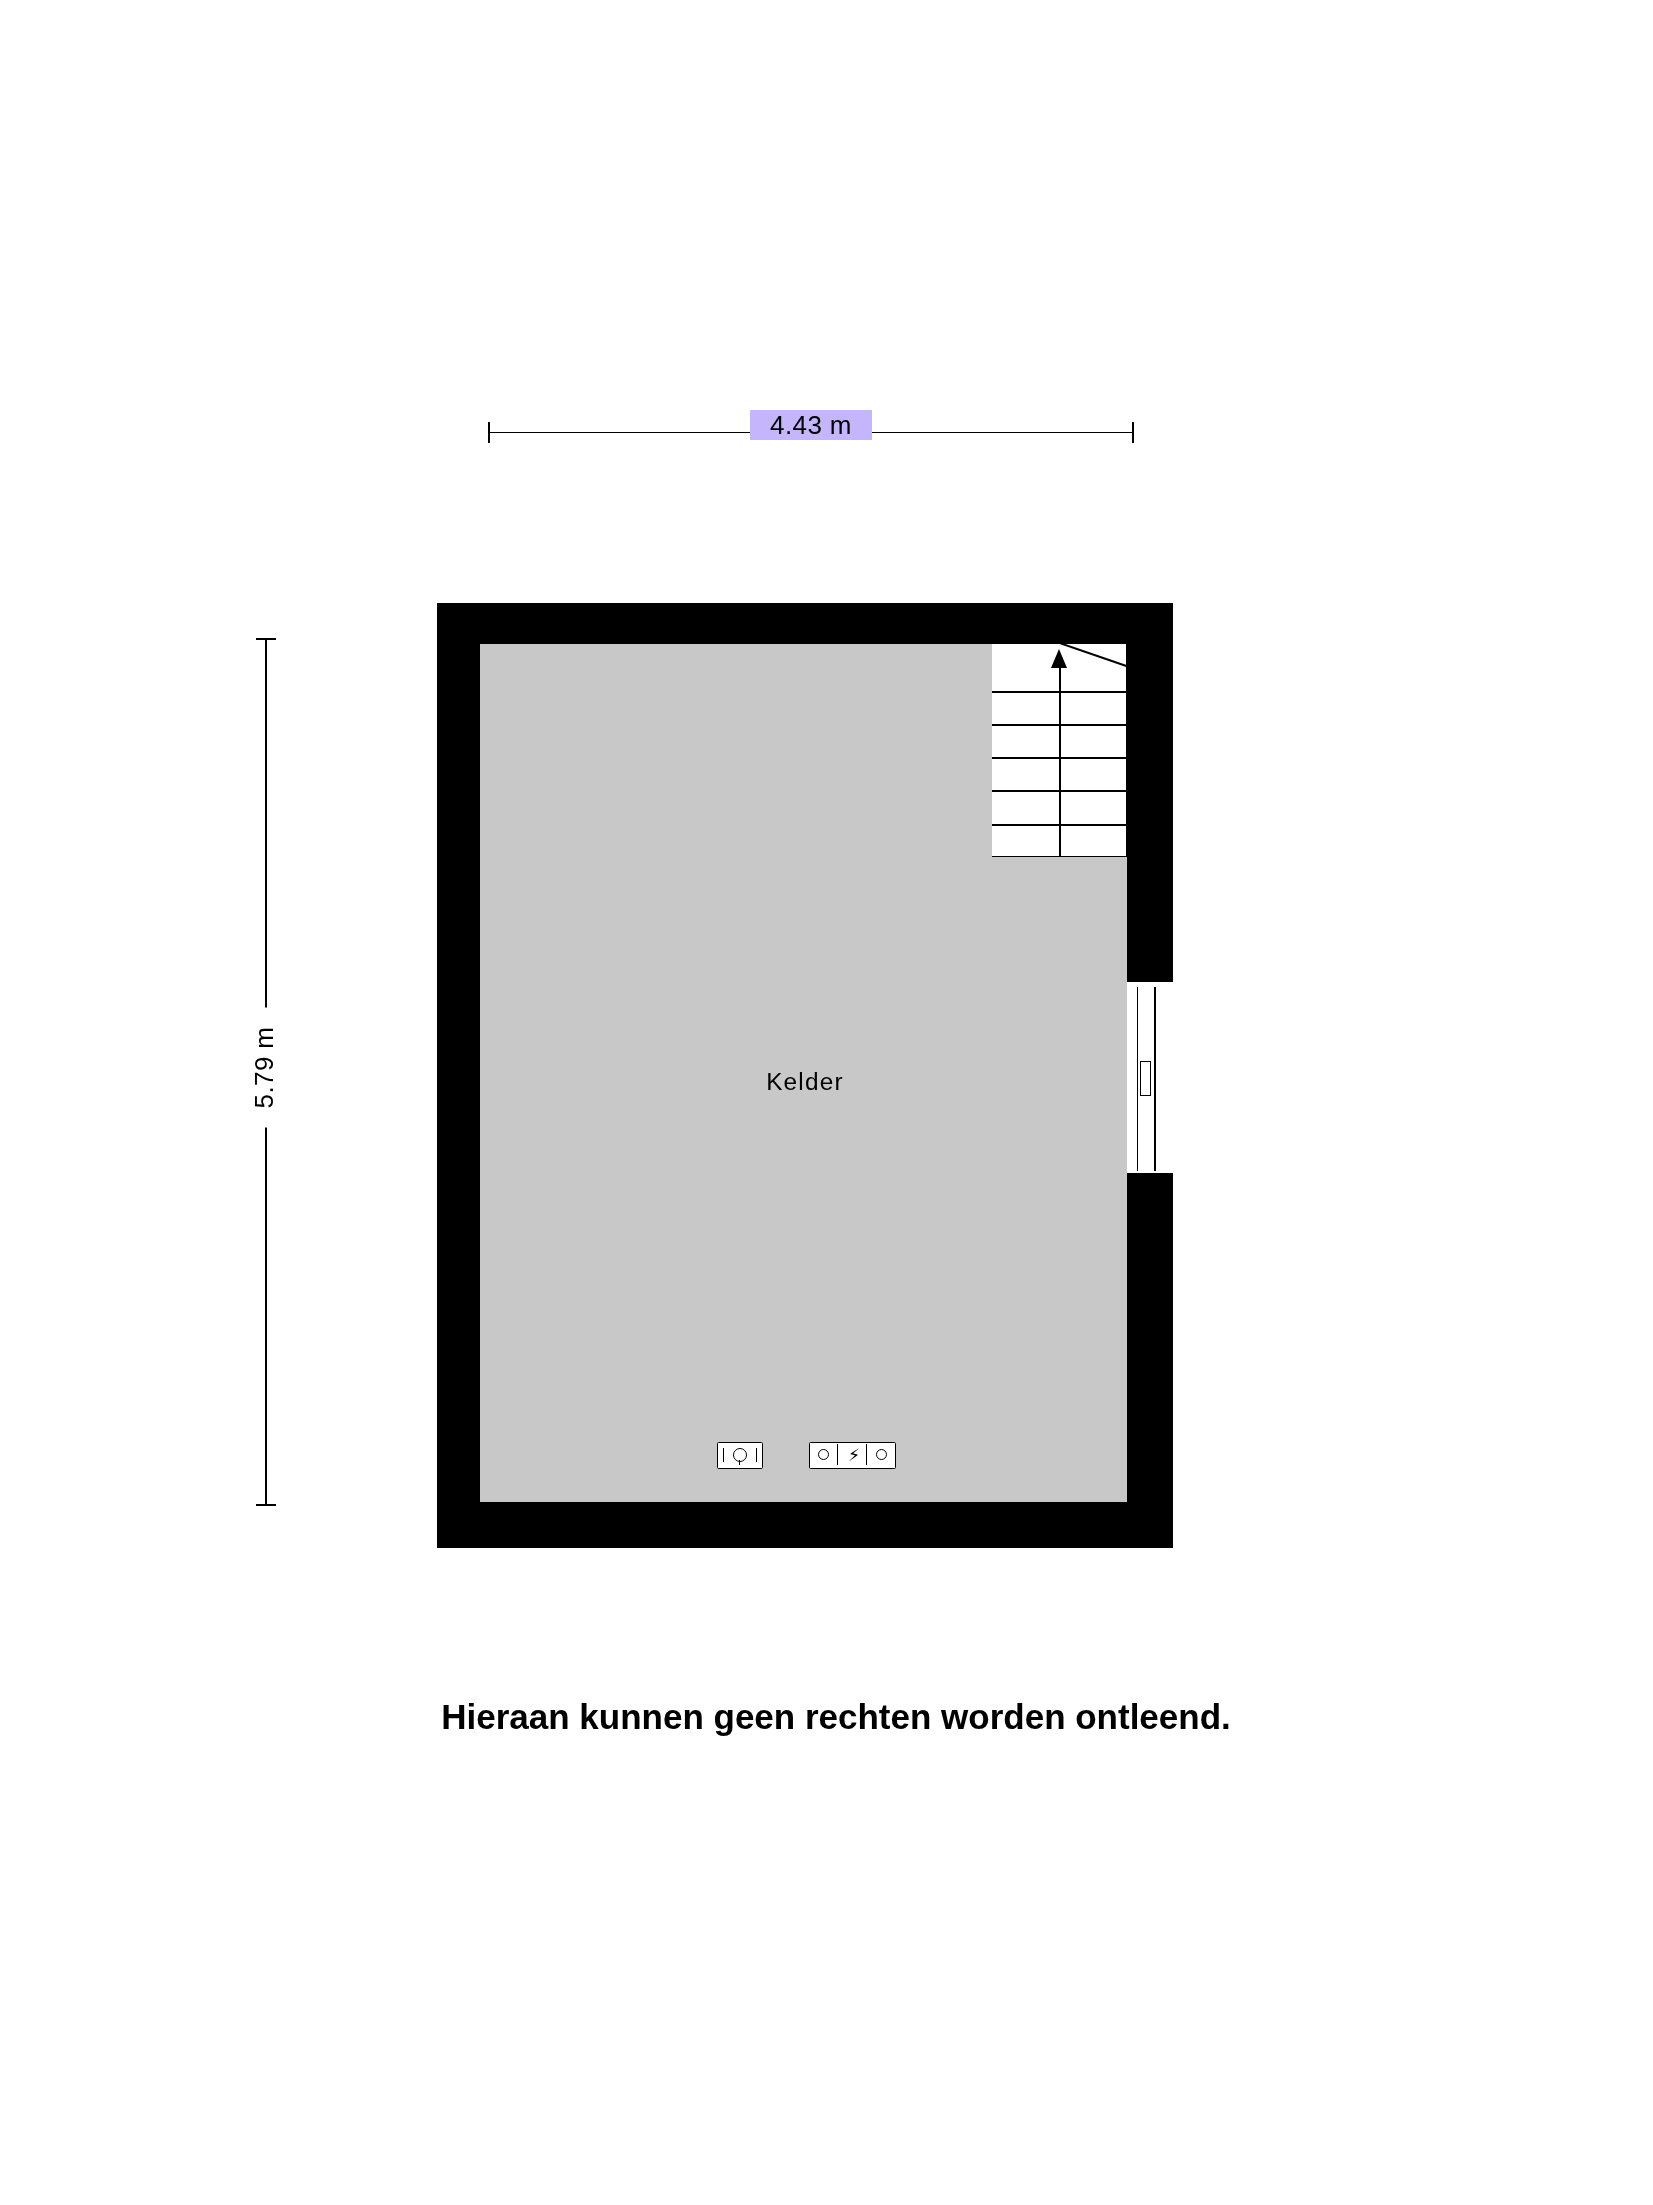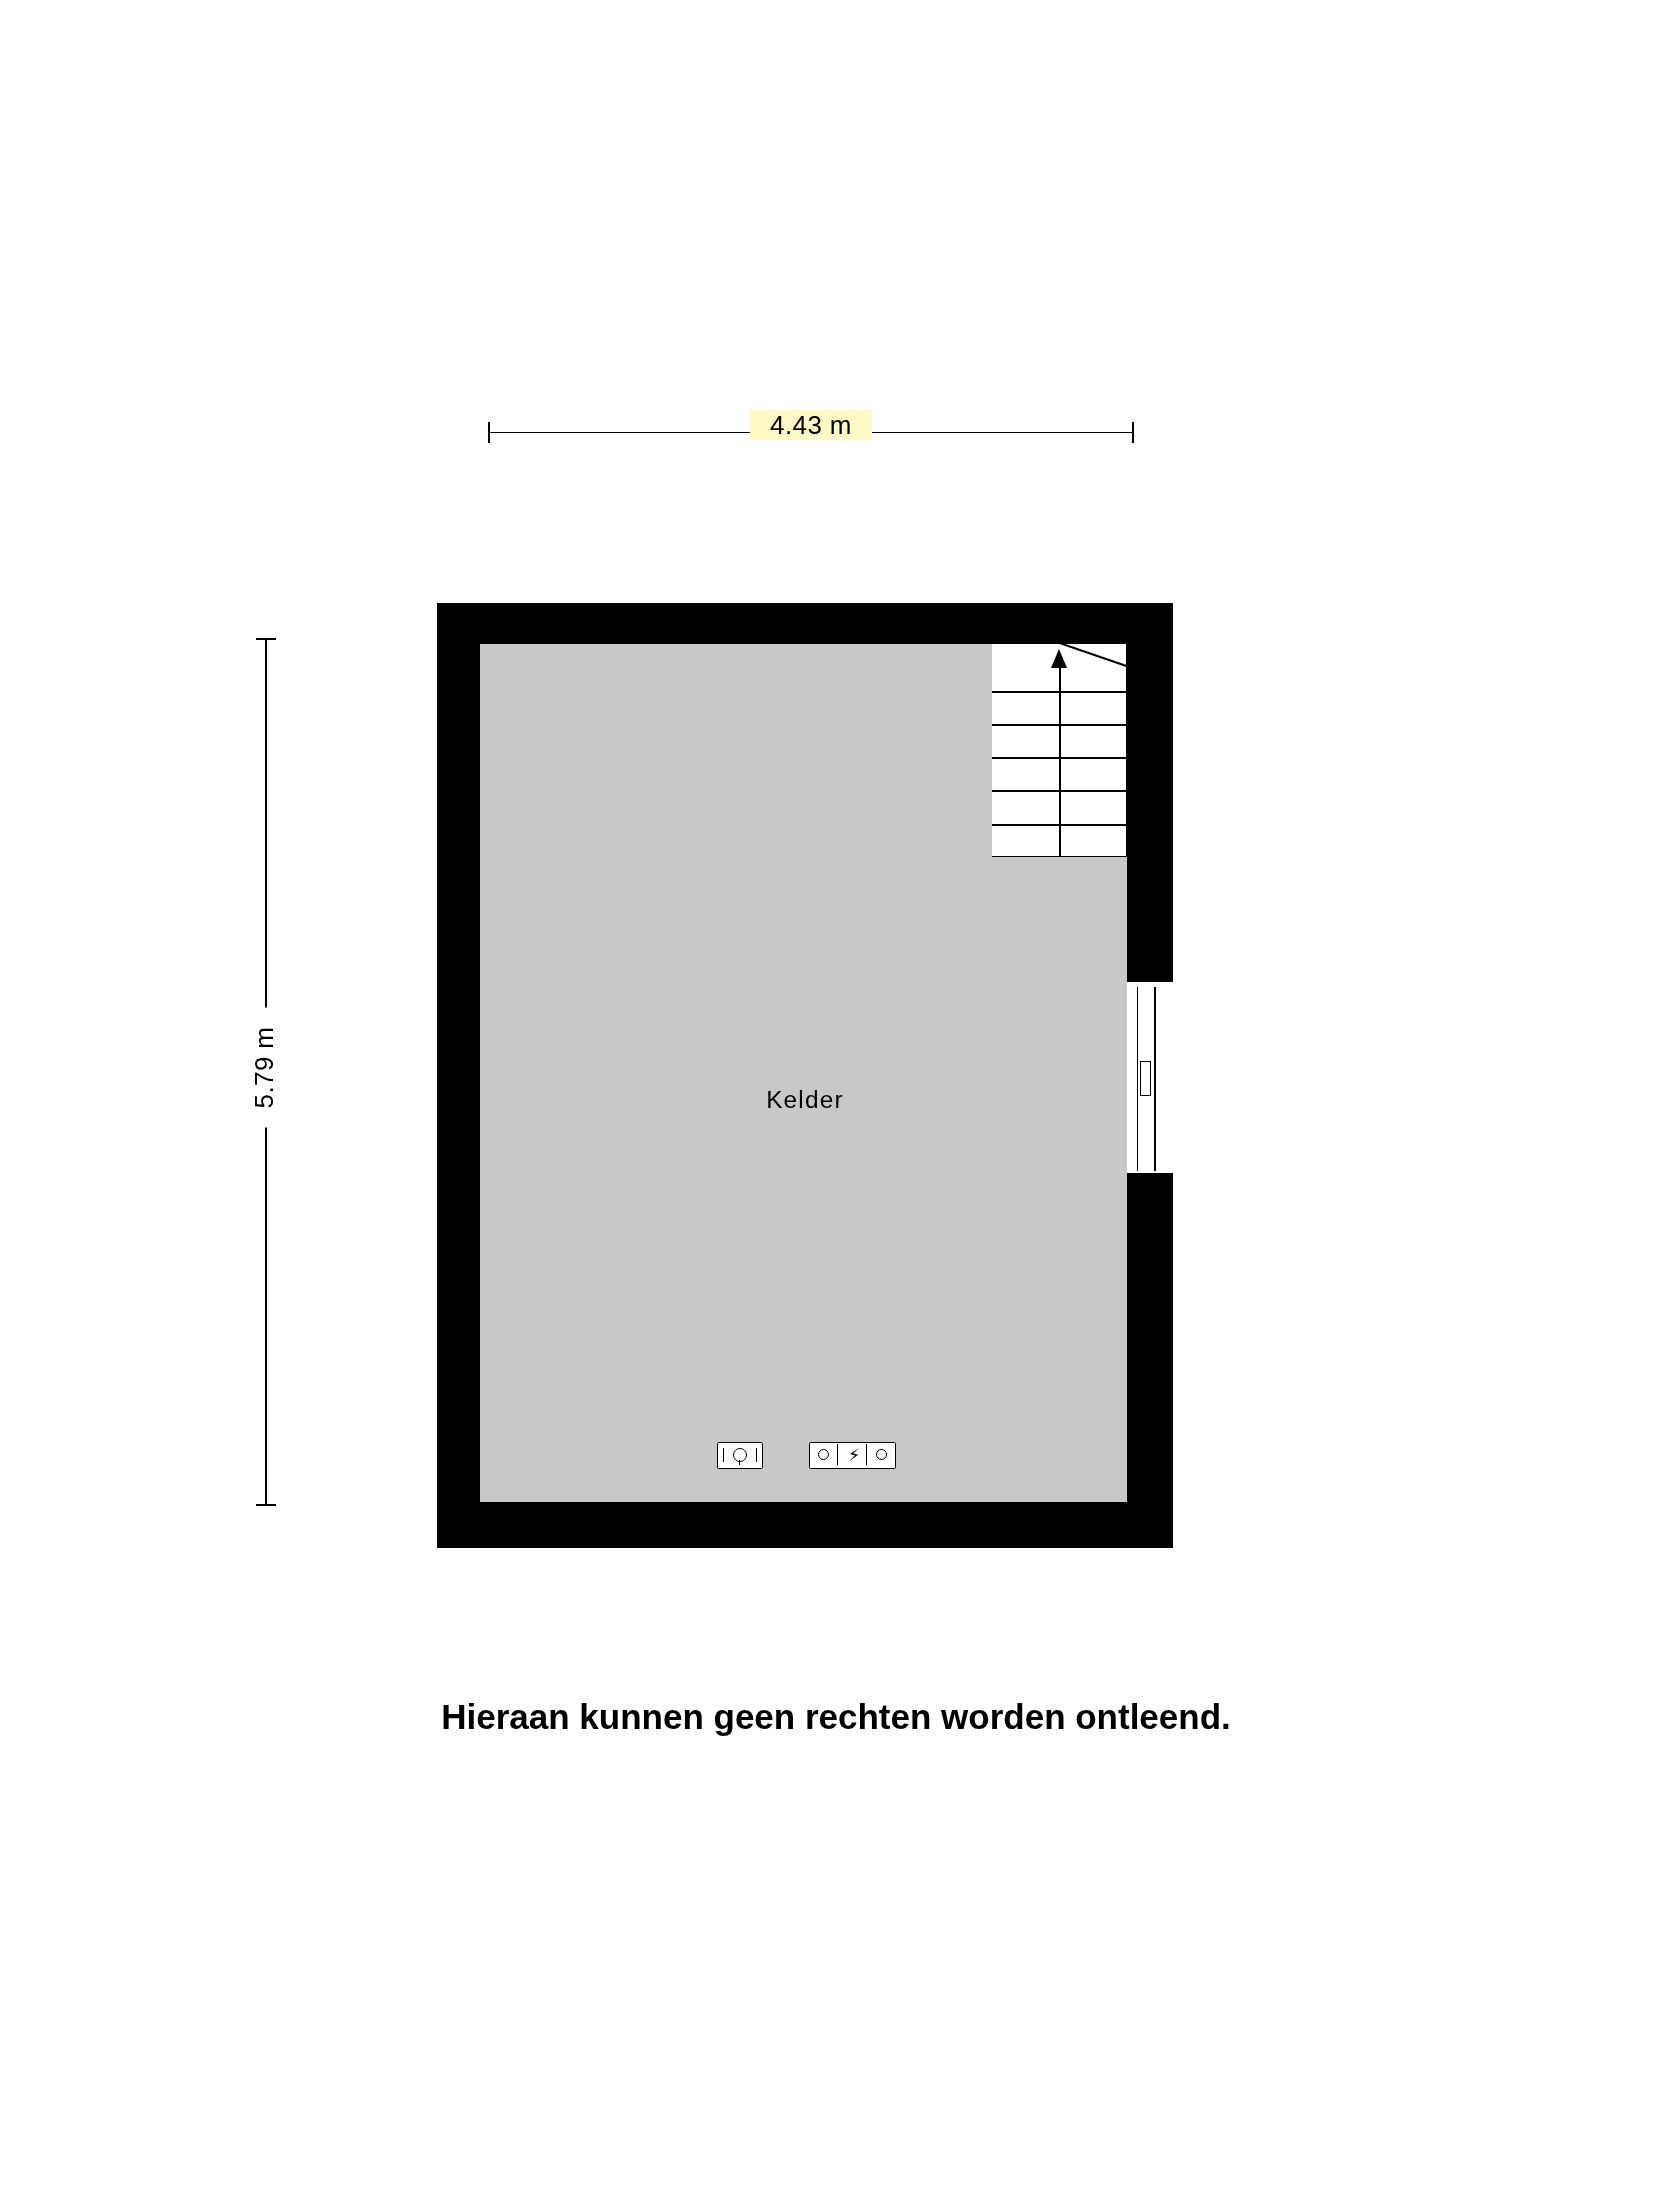--- a/index.html
+++ b/index.html
@@ -54,21 +54,21 @@
     position: absolute;
     left: 0;
     top: 9.5px;
     width: 646px;
     text-align: center;
     font-size: 26px;
     color: #000;
     letter-spacing: 0.4px;
   }
   .dim-top .label span {
-    background: #fef9c3;
+    background: #c4b5fd;
     padding: 0 20.5px;
   }
 
   
   .dim-left {
     position: absolute;
     left: 236px;
     top: 638px;
     width: 87px;
     height: 868px;
@@ -126,21 +126,21 @@
     position: absolute;
     left: 43px;
     top: 41px;
     right: 46px;
     bottom: 46px;
     background: #c8c8c8;
   }
   .room-label {
     position: absolute;
     left: 0;
-    top: 483px;
+    top: 465px;
     width: 736px;
     text-align: center;
     font-size: 24.4px;
     color: #000;
     letter-spacing: 1.2px;
   }
 
   
   .stairs {
     position: absolute;

